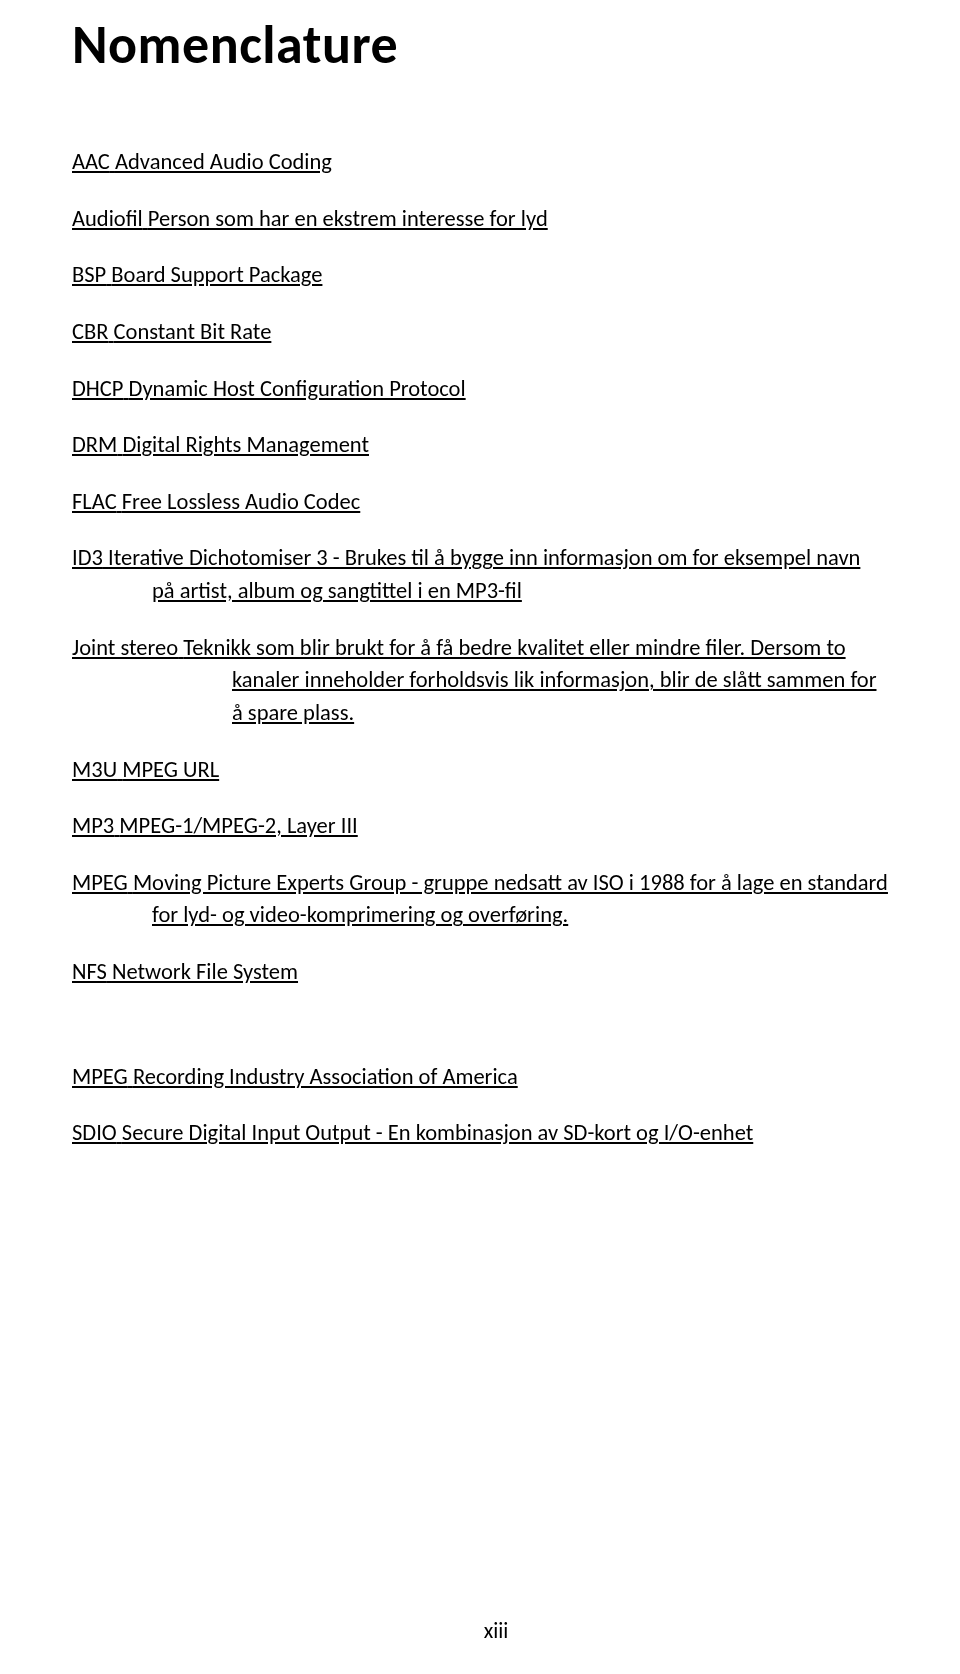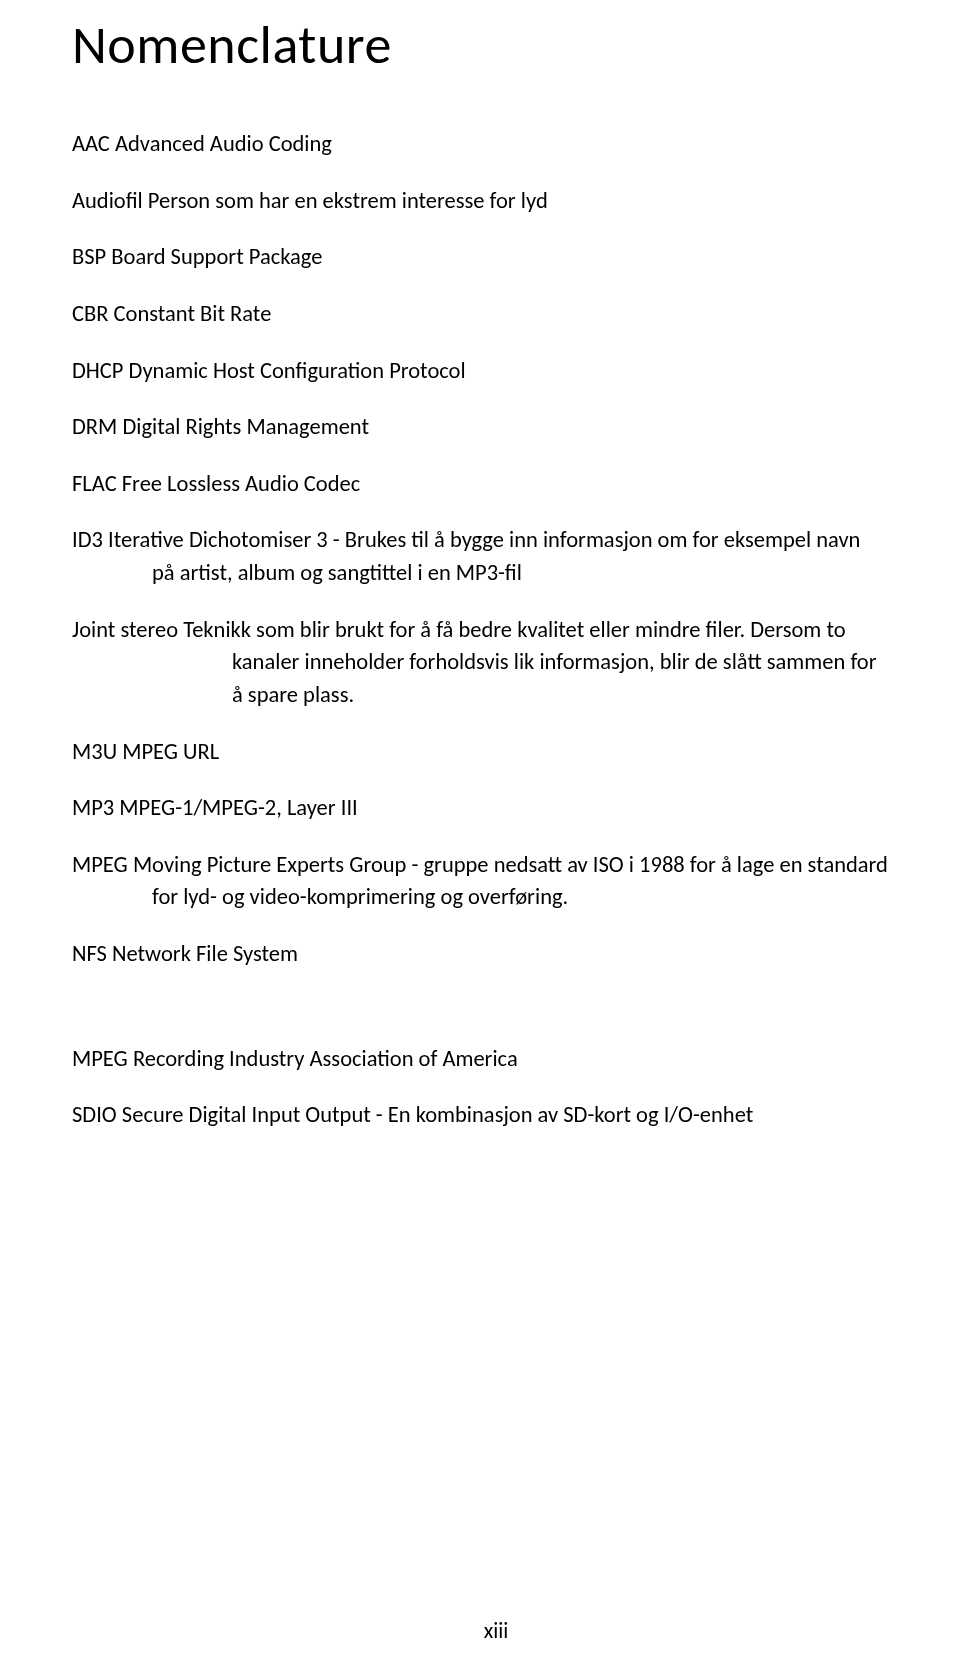--- a/index.html
+++ b/index.html
@@ -12,32 +12,33 @@
   }
   .page {
     width: 960px;
     min-height: 1674px;
     box-sizing: border-box;
     padding: 12px 72px 0 72px;
     position: relative;
   }
   .title {
     font-size: 54px;
-    font-weight: 400;
+    font-weight: 700;
     letter-spacing: 0.5px;
-    margin: 0 0 50px 0;
+    margin: 0 0 68px 0;
   }
   dl.nomenclature {
     margin: 0;
     padding: 0;
   }
   .entry {
     margin: 0 0 24px 0;
     line-height: 1.45;
     font-size: 22.5px;
+    text-decoration: underline;
   }
   .entry .def-line {
     padding-left: 80px;
     text-indent: -80px;
   }
   .entry .def-line.wide {
     padding-left: 132px;
     text-indent: -132px;
   }
   .entry .def-line.xwide {

